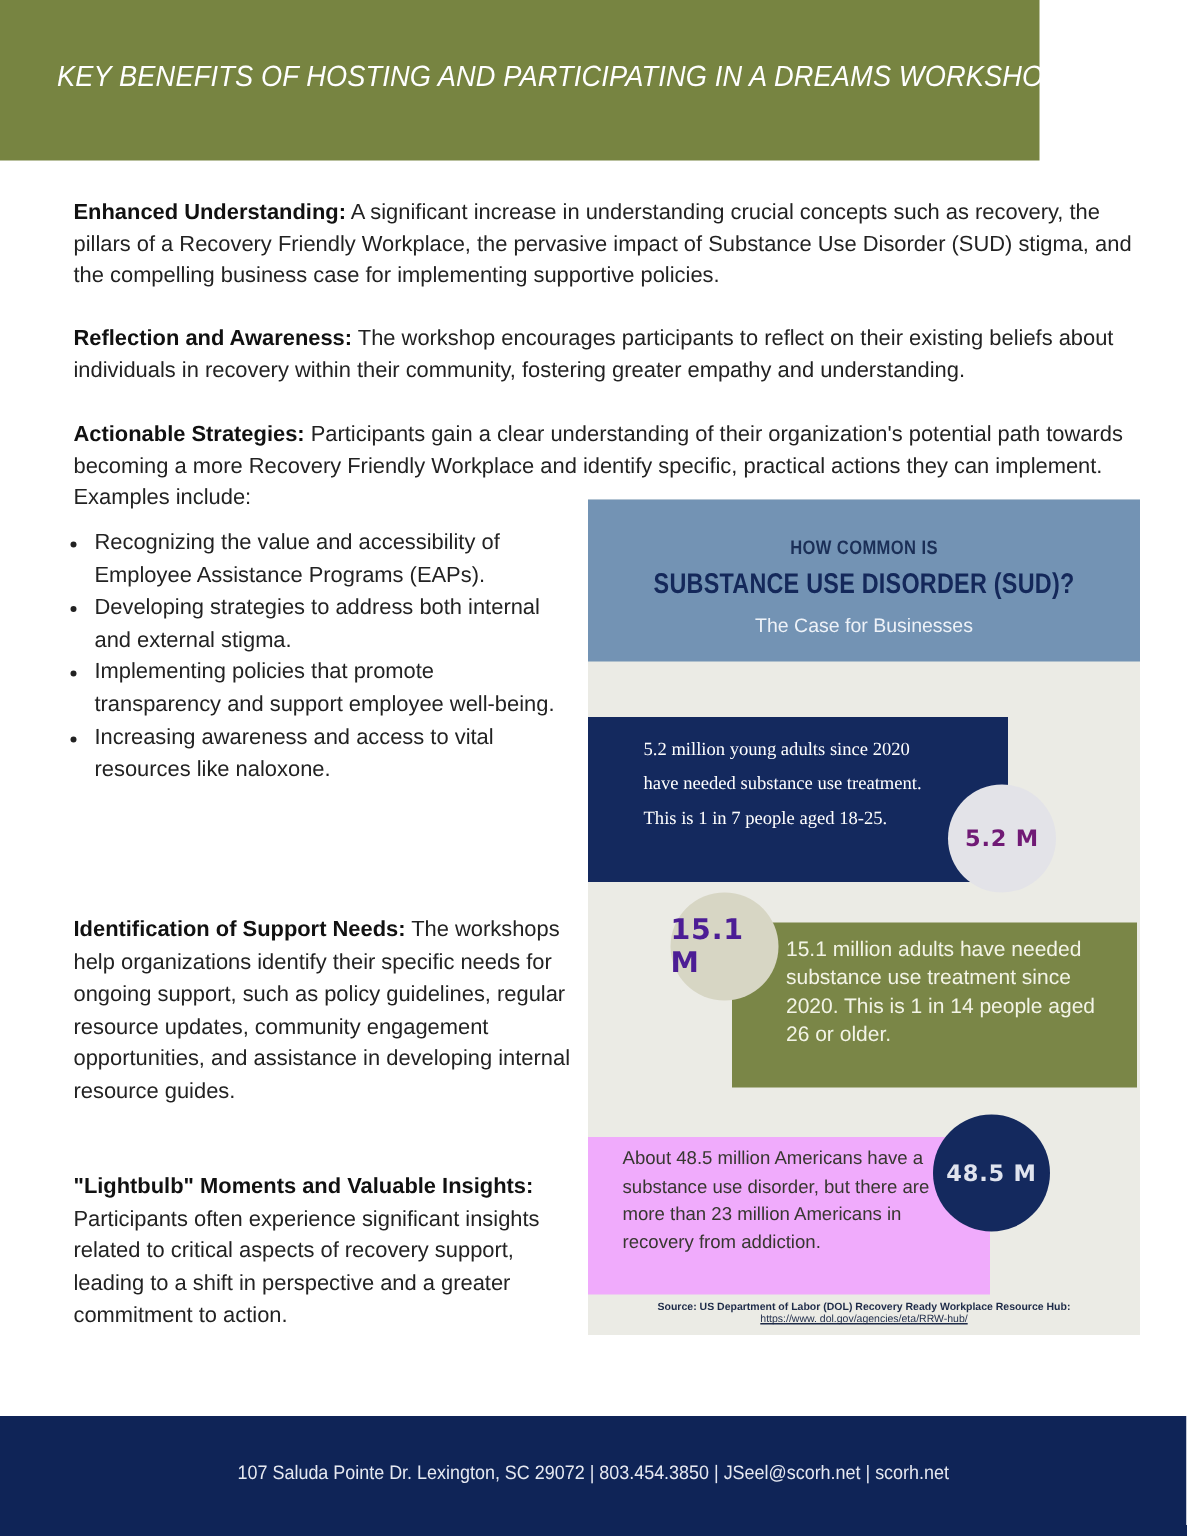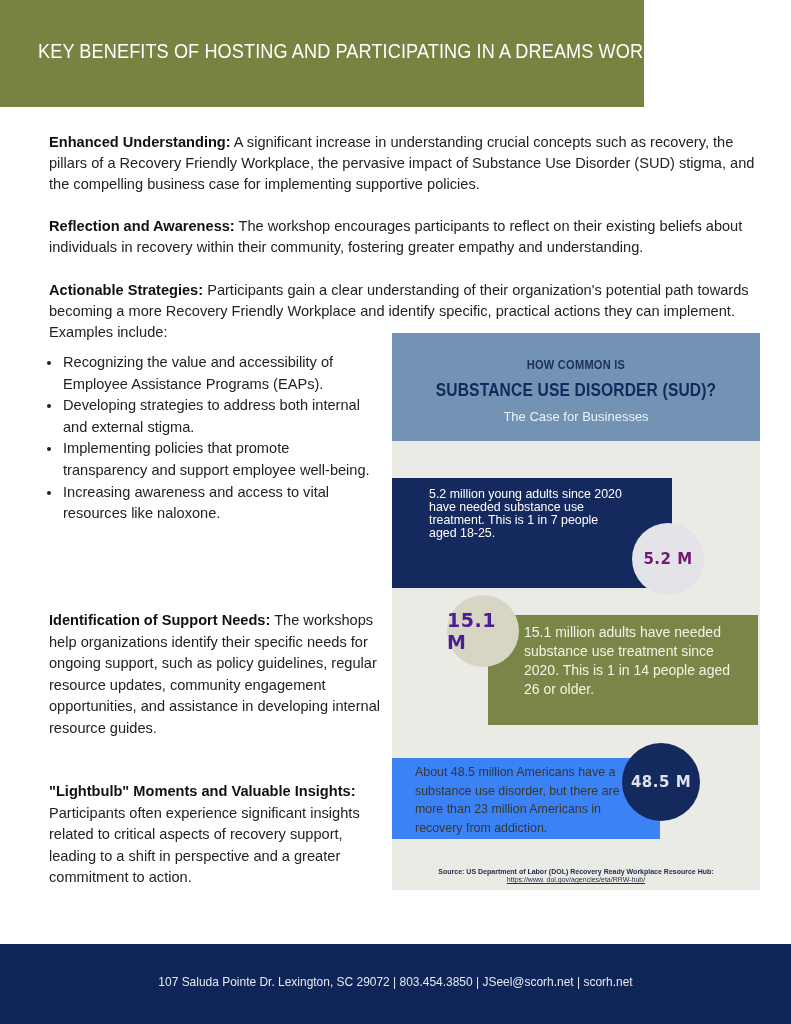--- a/index.html
+++ b/index.html
@@ -1,21 +1,22 @@
 <!DOCTYPE html>
 <html><head>
 <meta charset="utf-8">
 <style>
   * { box-sizing: border-box; margin: 0; padding: 0; }
   html, body { width: 791px; height: 1024px; background: #ffffff; overflow: hidden; }
   body { position: relative; font-family: "Liberation Sans", "DejaVu Sans", sans-serif; color: #1f1f1f; }
 
   .header {
-    position: absolute; left: 0; top: 0; width: 644px; height: 107px;
+    position: absolute; left: 0; top: 0; width: 693px; height: 107px;
     background: #778441;
+    font-style: italic;
   }
   .header-title {
     position: absolute; left: 38px; top: 40px; width: 740px;
     color: #ffffff; font-size: 19.5px; font-weight: normal; letter-spacing: 0.1px;
     font-family: "Liberation Sans", sans-serif;
     transform: scaleX(0.93); transform-origin: left center; white-space: nowrap;
   }
 
   .para {
     position: absolute; left: 38px; font-size: 14.6px; line-height: 21px; color: #222; margin-left: 11px;
@@ -59,37 +60,37 @@
   .info-sub {
     position: absolute; left: 0; top: 76px; width: 100%;
     color: #eef2f8; font-size: 13px;
   }
 
   .box1 {
     position: absolute; left: 0; top: 145px; width: 280px; height: 110px; background: #14295e;
   }
   .box1-text {
     position: absolute; left: 37px; top: 10px; width: 200px;
-    color: #ffffff; font-size: 12.4px; line-height: 13px;
+    color: #ffffff; font-size: 12.4px; line-height: 23px; font-family: Liberation Serif, serif;
   }
   .circle {
     position: absolute; border-radius: 50%; display: flex; align-items: center; justify-content: center;
     font-family: "DejaVu Sans", sans-serif; font-weight: bold; letter-spacing: 0.5px;
   }
   .c1 { left: 240px; top: 190px; width: 72px; height: 72px; background: #e3e3e8; color: #701a75; font-size: 15px; }
   .box2 {
     position: absolute; left: 96px; top: 282px; width: 270px; height: 110px; background: #7a8647;
   }
   .box2-text {
     position: absolute; right: 14px; top: 8px; width: 220px; 
     color: #f3f4e6; font-size: 14px; line-height: 19px;
   }
   .c2 { left: 55px; top: 262px; width: 72px; height: 72px; background: #d7d6c4; color: #4c1d95; font-size: 19px; }
   .box3 {
-    position: absolute; left: 0; top: 425px; width: 268px; height: 81px; background: #3b82f6; padding-left: 44px;
+    position: absolute; left: 0; top: 425px; width: 268px; height: 105px; background: #f0abfc; padding-left: 44px;
   }
   .box3-text {
     position: absolute; left: 23px; top: 5px; width: 210px;
     color: #373730; font-size: 12.4px; line-height: 18.7px;
   }
   .c3 { left: 230px; top: 410px; width: 78px; height: 78px; background: #14295e; color: #dfe3ee; font-size: 15px; }
   .source {
     position: absolute; left: 0; top: 535px; width: 100%; text-align: center;
     font-size: 7px; line-height: 8px; color: #1d2a48; font-weight: bold;
   }

